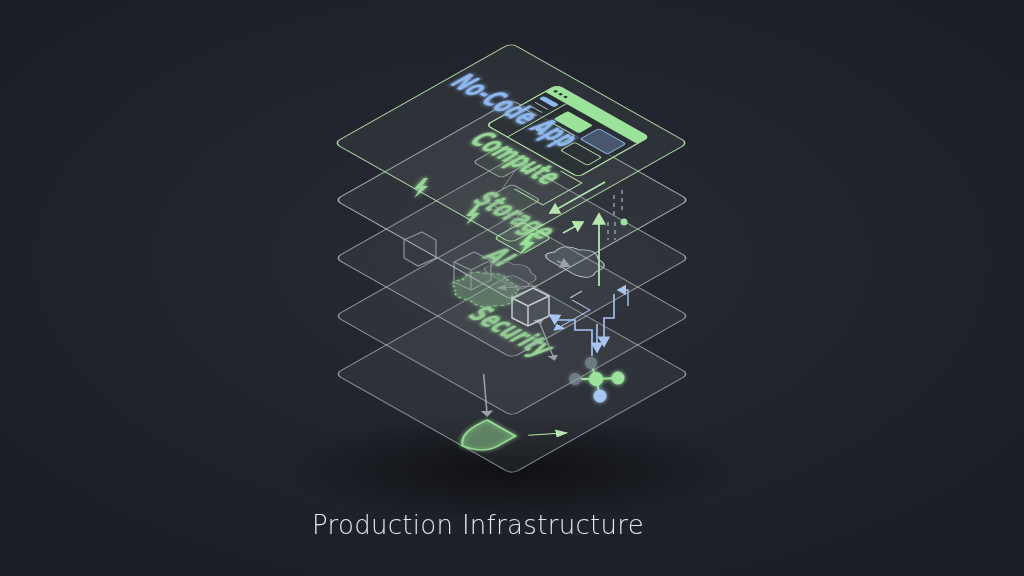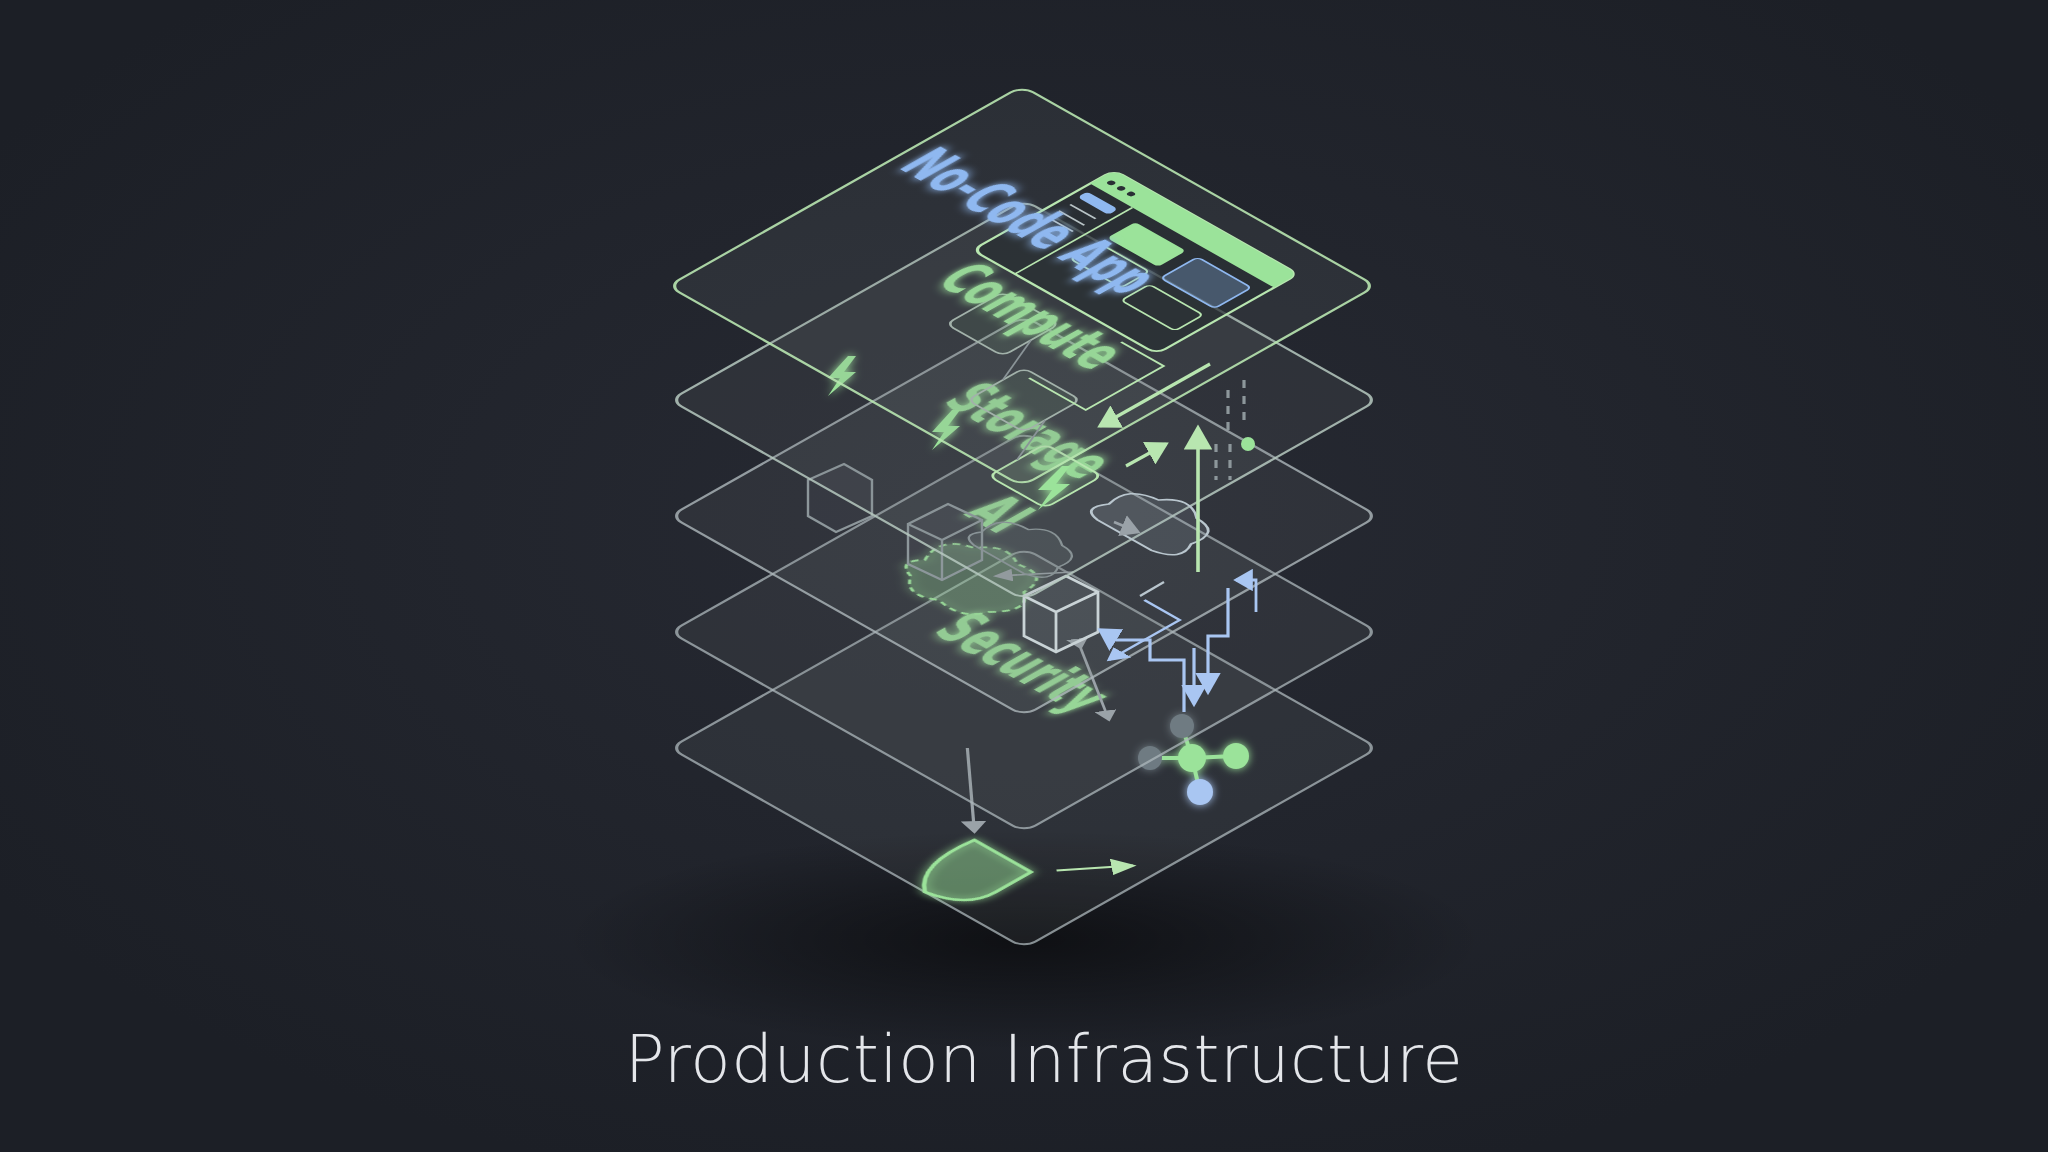--- a/index.html
+++ b/index.html
@@ -5,22 +5,22 @@
   html, body { margin: 0; padding: 0; }
   body {
     width: 1024px; height: 576px; overflow: hidden;
     background: #20232b;
     font-family: "Liberation Sans", "DejaVu Sans", sans-serif;
     position: relative;
   }
   #stage { position: absolute; left: 0; top: 0; width: 1024px; height: 576px; }
   .caption {
     position: absolute; left: 0; width: 956px; top: 510px;
-    text-align: center; color: #e4e6ea; font-size: 33px; letter-spacing: 0.3px;
-    font-family: "DejaVu Sans", sans-serif; font-weight: 300; margin-left: 44px;
+    text-align: center; color: #e4e6ea; font-size: 26px; letter-spacing: 0.3px;
+    font-family: "DejaVu Sans", sans-serif; font-weight: 300;
   }
   .plane-fill { fill: rgba(120,135,135,0.13); }
   .plane-edge { fill: none; stroke-width: 1.6; }
   .lbl { font-family: "DejaVu Sans", sans-serif; font-weight: bold; font-size: 22px; }
 </style>
 </head>
 <body>
 
 <svg id="stage" viewBox="0 0 1024 576" xmlns="http://www.w3.org/2000/svg">
   <defs>

